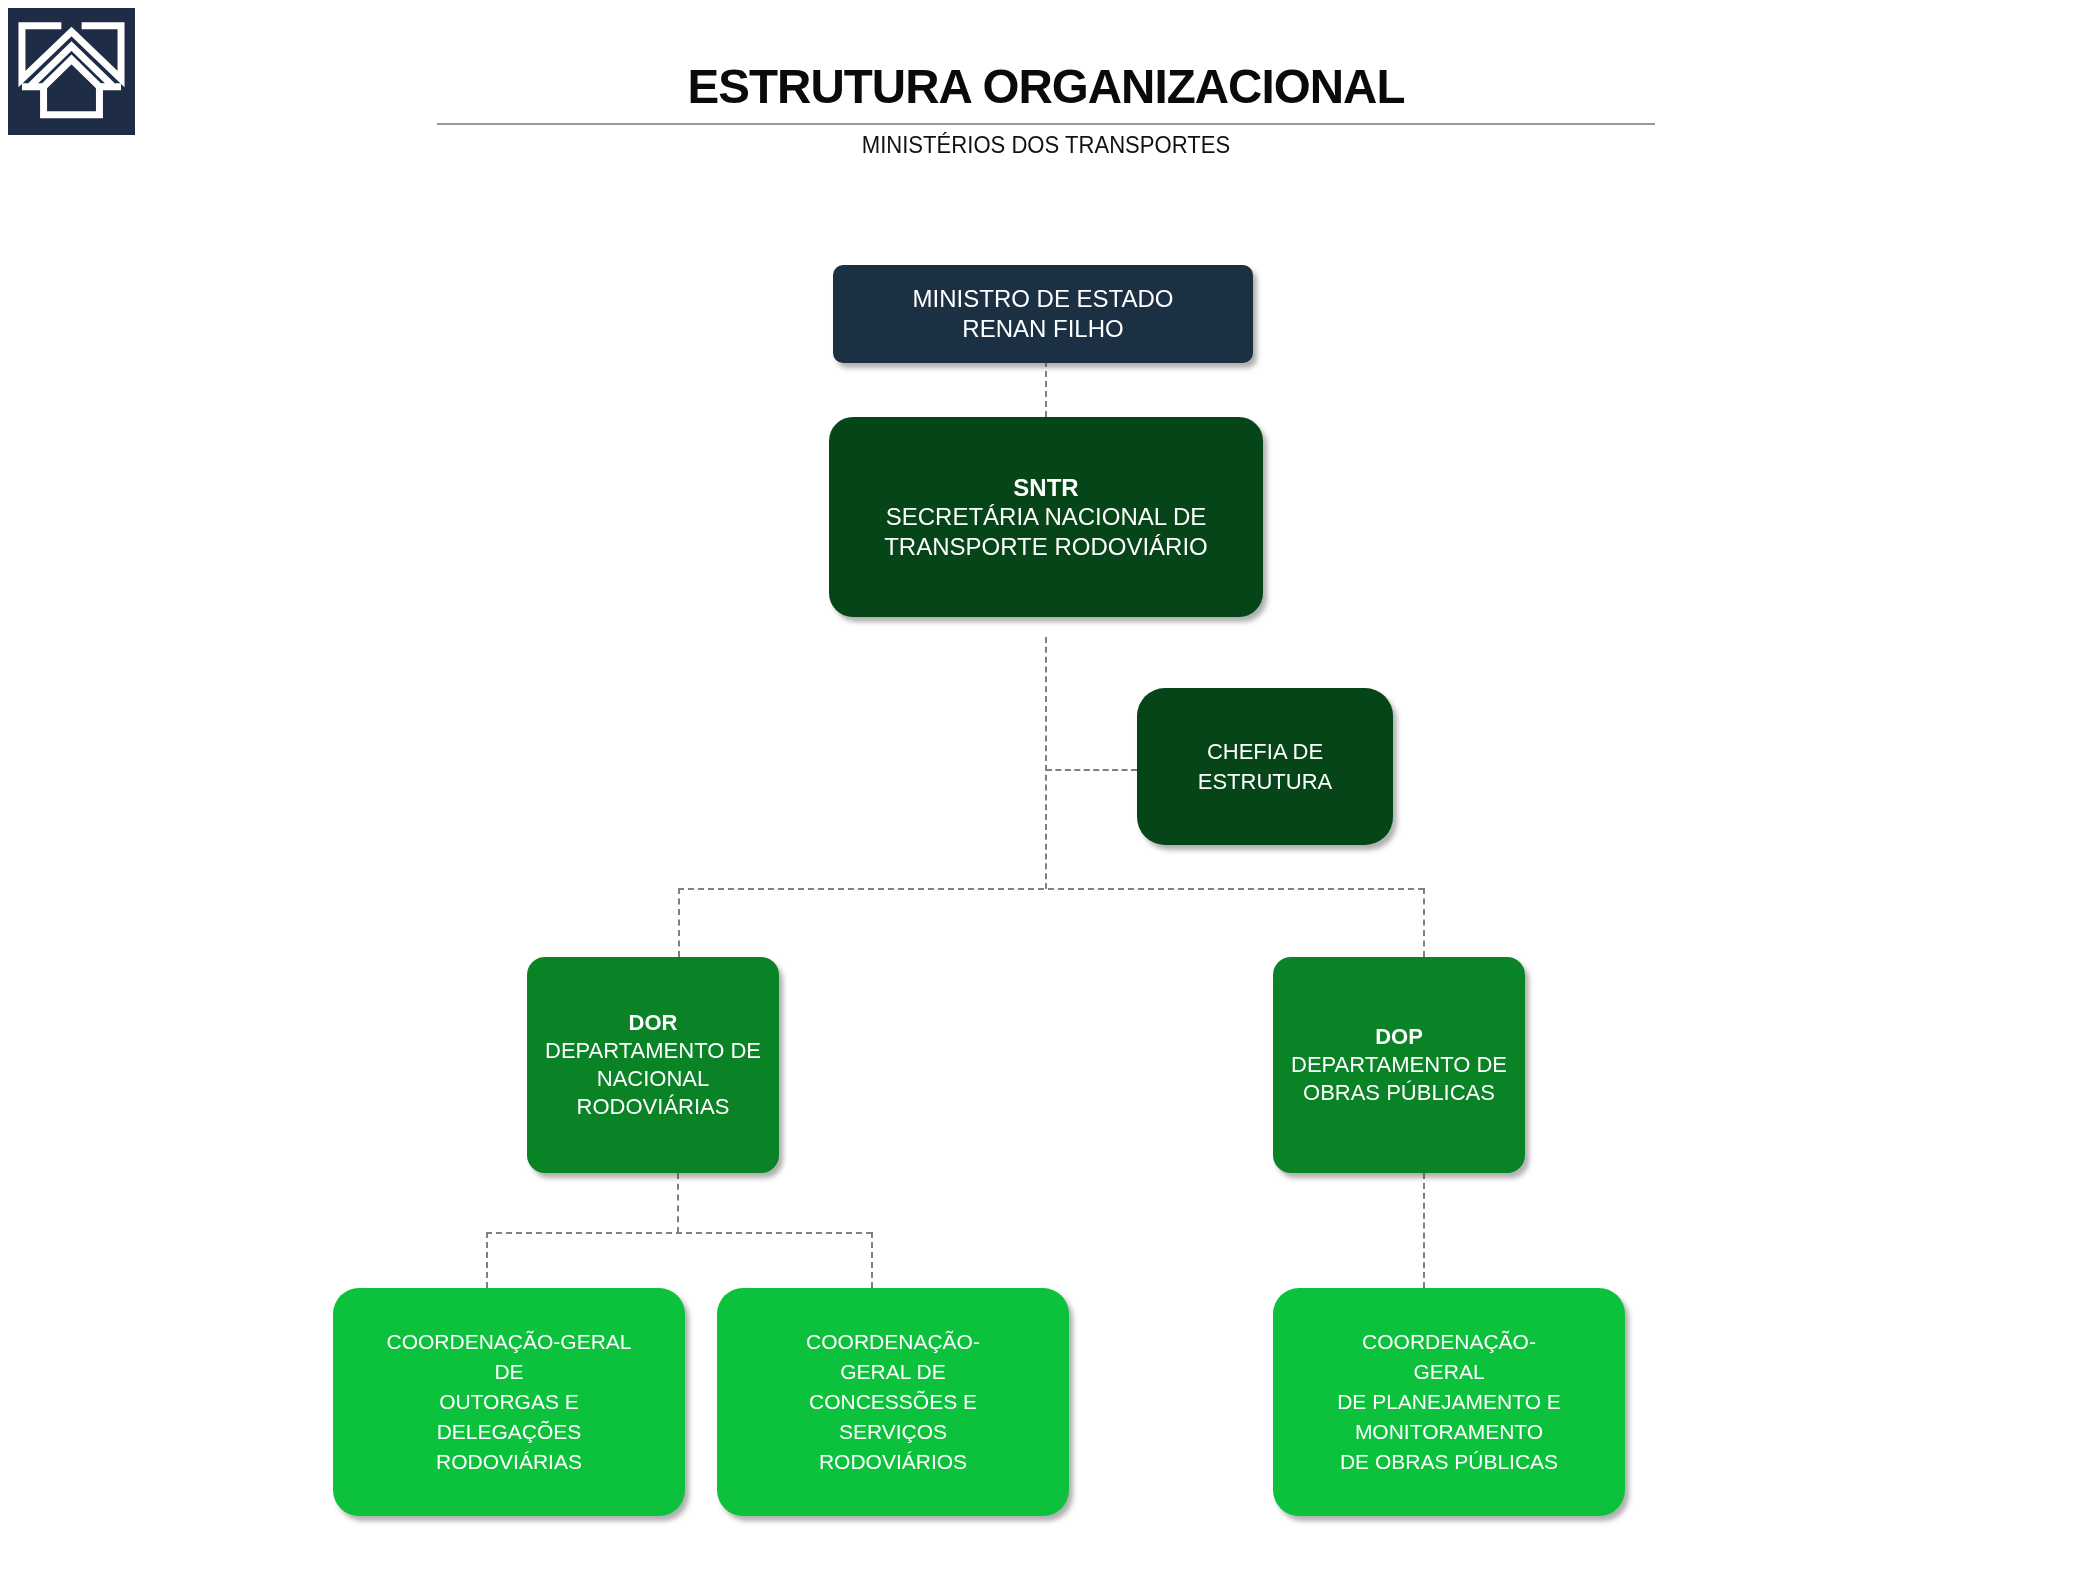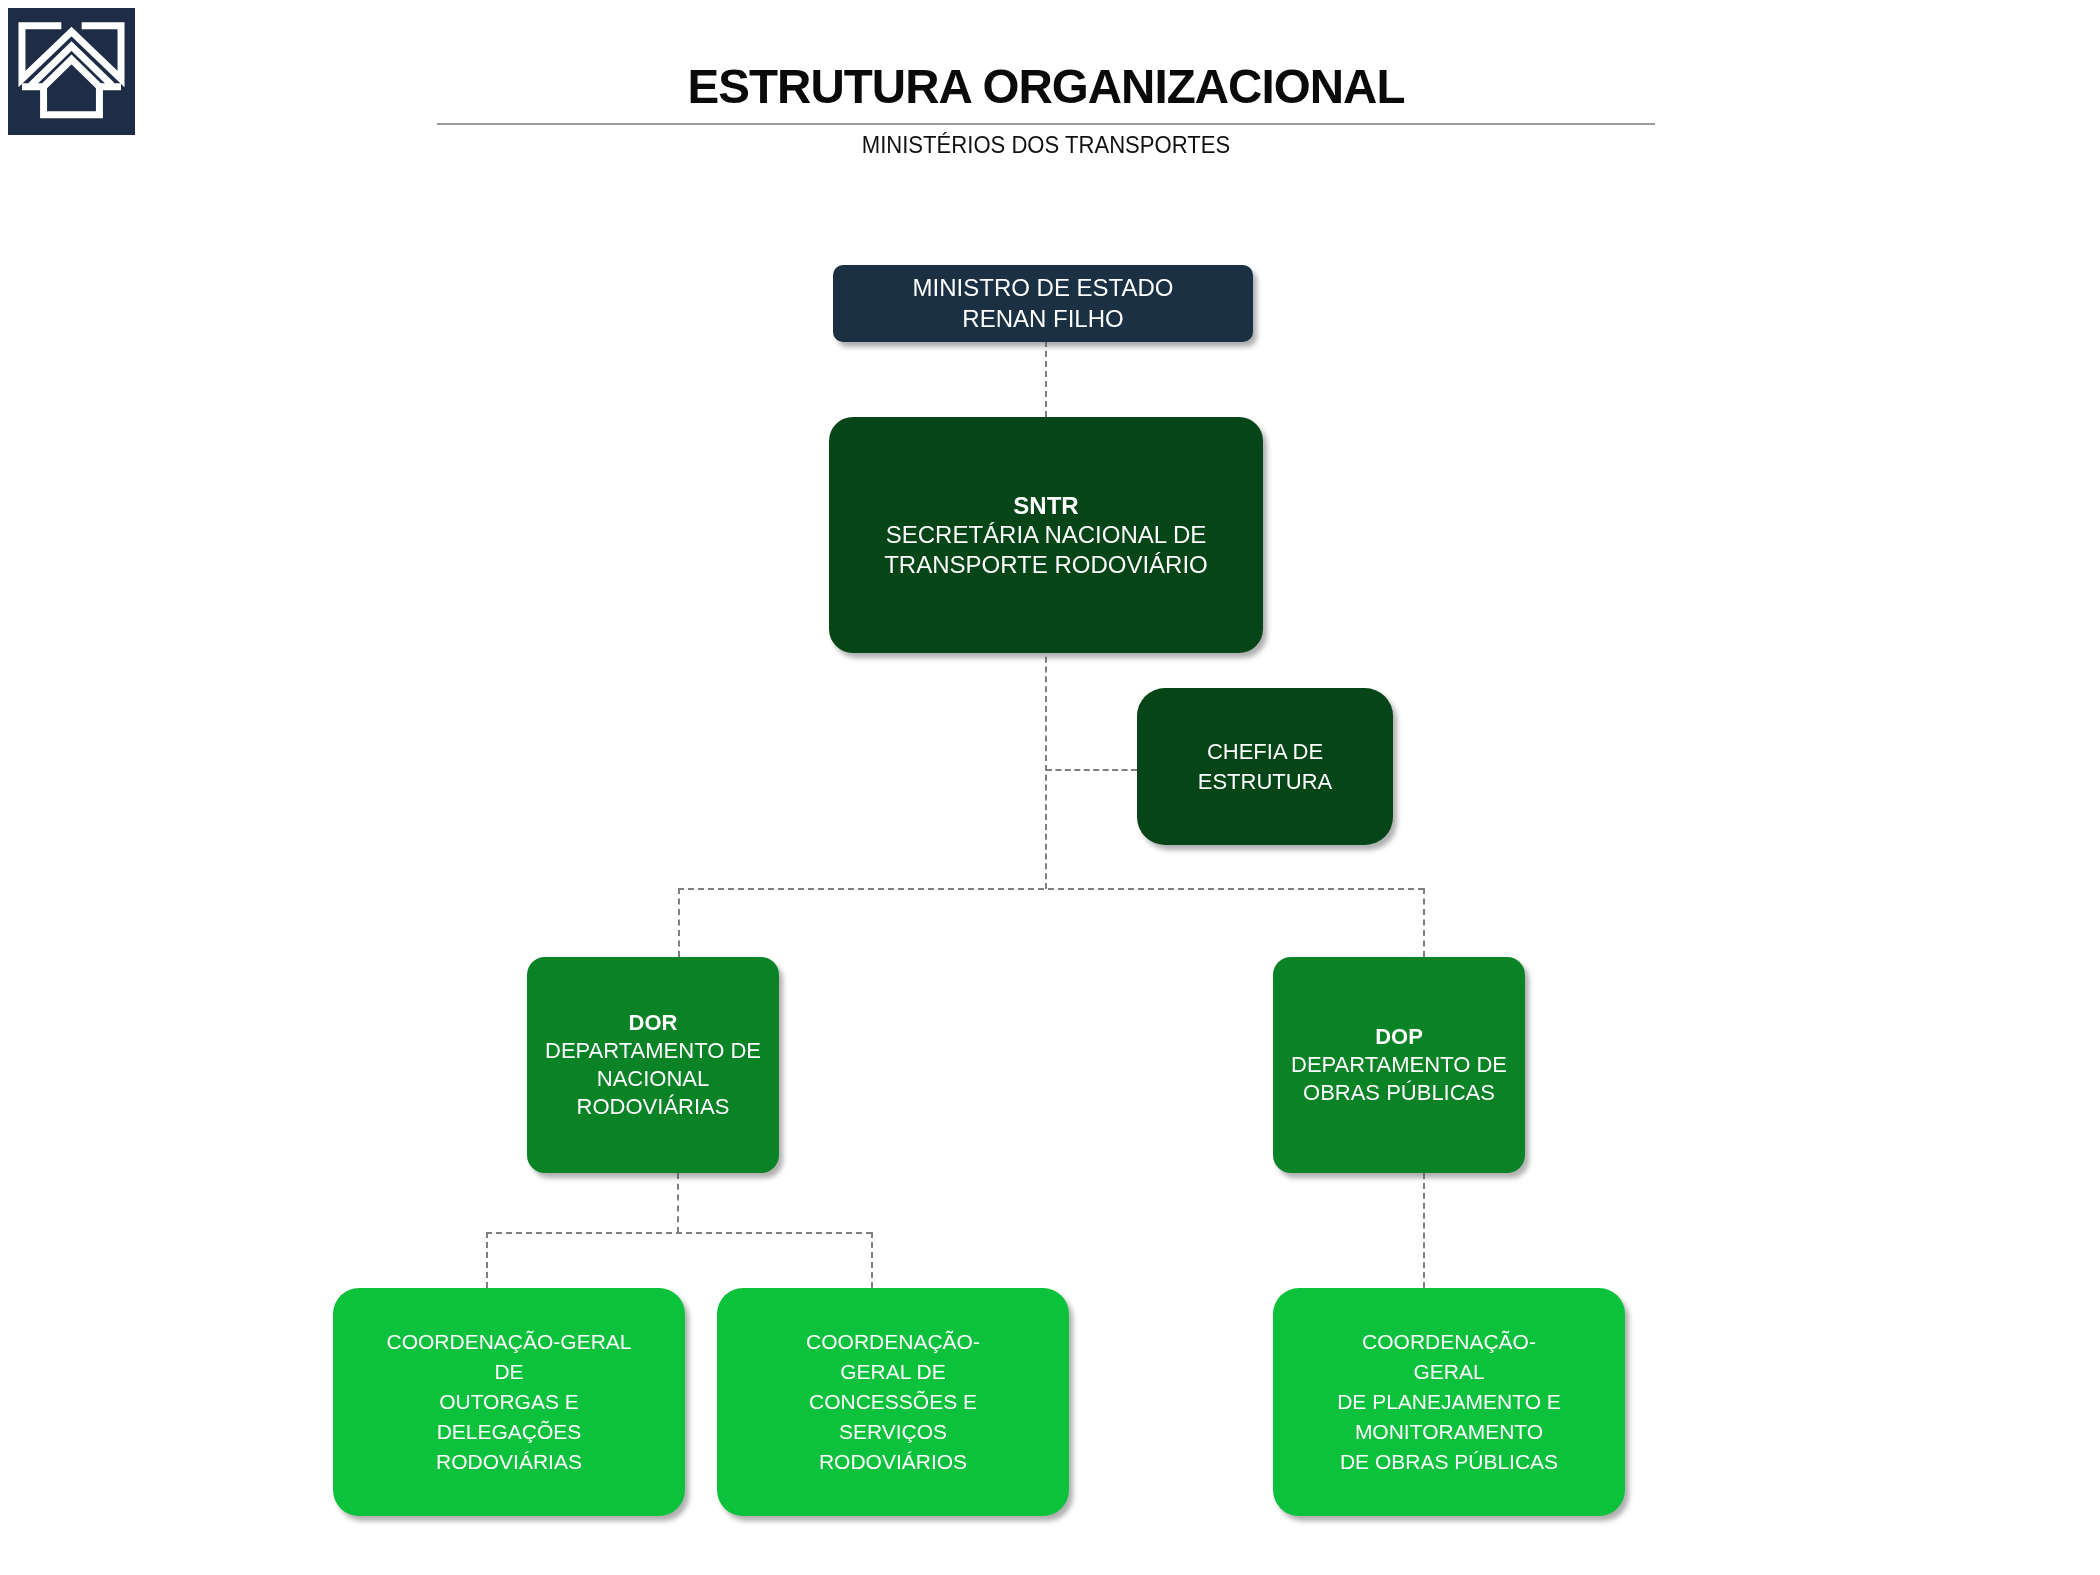--- a/index.html
+++ b/index.html
@@ -11,23 +11,23 @@
   .header{position:absolute;left:396px;top:58px;width:1300px;text-align:center;}
   .page-title{font-size:49px;font-weight:800;color:#0a0a0a;letter-spacing:-1px;
               transform:scaleX(.97);transform-origin:center;white-space:nowrap;}
   .title-divider{width:1218px;height:0;border-top:2px solid #9a9a9a;margin:9px auto 7px auto;}
   .page-subtitle{font-size:23px;font-weight:400;color:#111;letter-spacing:0;transform:scaleX(.96);}
 
   
   .node{position:absolute;color:#ffffff;display:flex;flex-direction:column;justify-content:center;
         align-items:center;text-align:center;box-shadow:4px 5px 5px rgba(80,80,80,.45);}
   .node .acronym{font-weight:700;}
-  #node-ministro{left:833px;top:265px;width:420px;height:77px;background:#1b3042;
+  #node-ministro{left:833px;top:265px;width:420px;height:98px;background:#1b3042;
                  border-radius:10px;font-size:24px;line-height:1.26;}
-  #node-sntr{left:829px;top:417px;width:434px;height:236px;background:#064517;
+  #node-sntr{left:829px;top:417px;width:434px;height:200px;background:#064517;
              border-radius:24px;font-size:24px;line-height:1.22;}
   #node-chefia{left:1137px;top:688px;width:256px;height:157px;background:#064517;
                border-radius:28px;font-size:22px;line-height:1.35;}
   #node-dor,#node-dop{top:957px;width:252px;height:216px;background:#0a8226;
                       border-radius:18px;font-size:22px;line-height:1.27;}
   #node-dor{left:527px;}
   #node-dop{left:1273px;}
   .cg{top:1288px;width:352px;height:228px;background:#0cc23c;border-radius:26px;
       font-size:21px;line-height:1.43;}
   #node-cg1{left:333px;}

